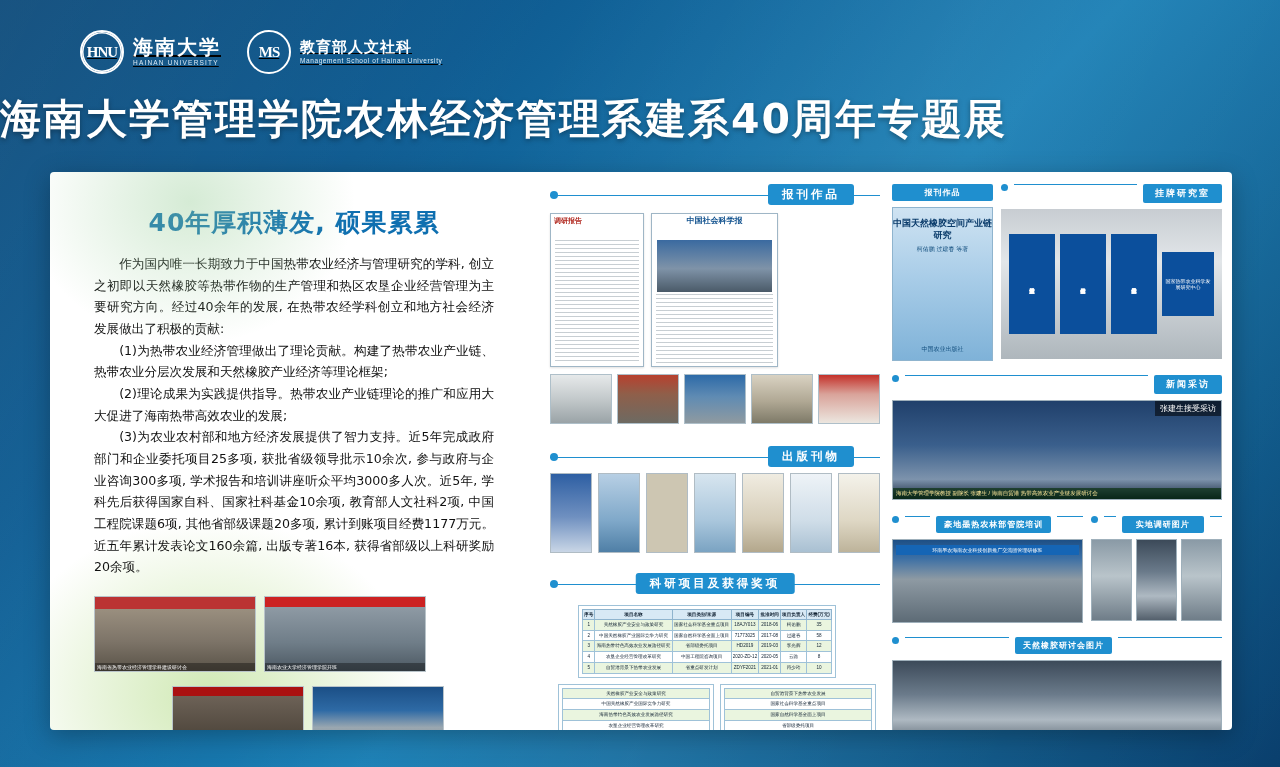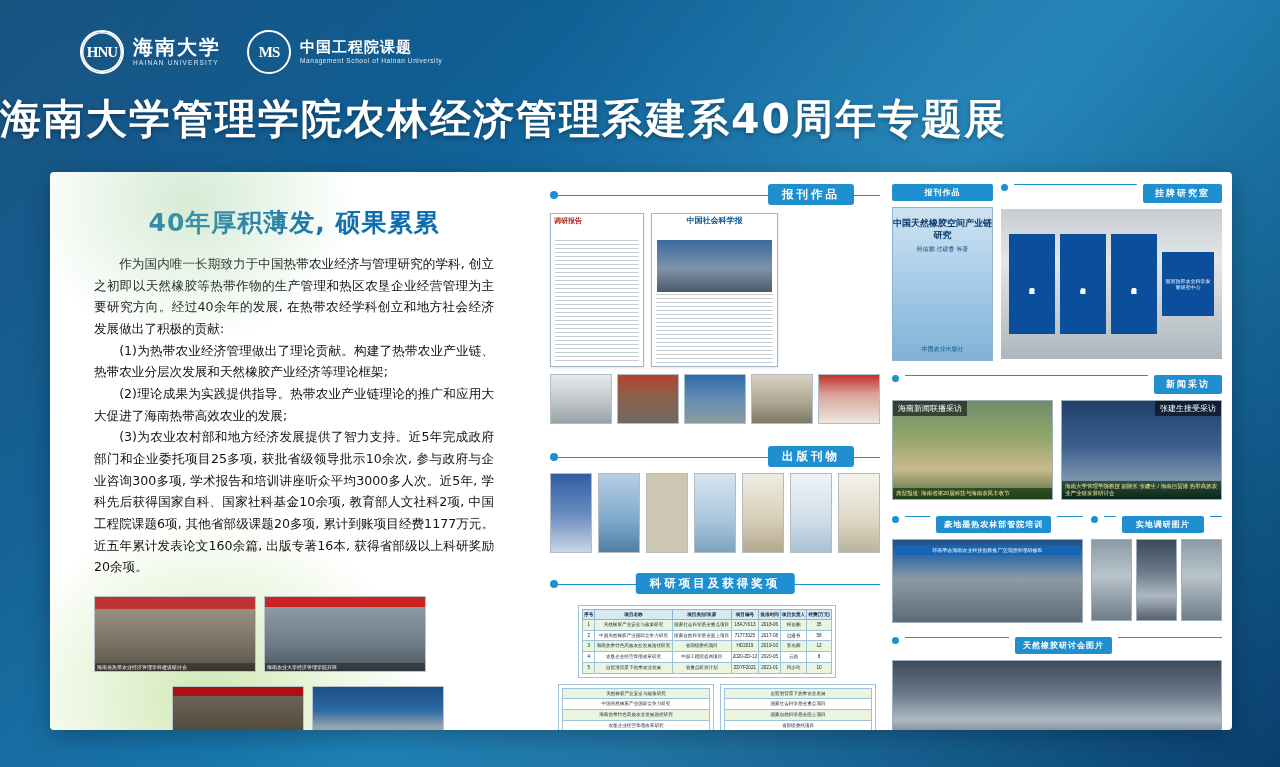--- a/index.html
+++ b/index.html
@@ -10,21 +10,21 @@
     position:relative;
   }
   
   body:before{
     content:"";position:absolute;inset:0;
     background:linear-gradient(115deg,rgba(255,255,255,0.05) 0%,rgba(255,255,255,0.0) 35%,rgba(255,255,255,0.06) 60%,rgba(255,255,255,0) 100%);
     pointer-events:none;
   }
 
   
-  .logos{position:absolute;left:80px;top:30px;display:flex;align-items:center;gap:26px;}
+  .logos{position:absolute;left:80px;top:30px;display:flex;align-items:center;gap:26px;text-decoration:underline;}
   .logo-unit{display:flex;align-items:center;gap:9px;}
   .seal{
     width:40px;height:40px;border-radius:50%;
     border:2.2px solid #ffffff;display:flex;align-items:center;justify-content:center;
     color:#fff;font-size:15px;font-weight:bold;font-family:"Liberation Serif",serif;
     letter-spacing:-1px;
   }
   .seal.inner{box-shadow:inset 0 0 0 1.5px #fff;}
   .logo-text{display:flex;flex-direction:column;justify-content:center;line-height:1;}
   .logo-cn{color:#ffffff;font-size:20px;font-weight:bold;letter-spacing:2px;font-family:"DejaVu Sans",sans-serif;}
@@ -188,21 +188,21 @@
   <div class="logo-unit">
     <div class="seal inner">HNU</div>
     <div class="logo-text">
       <span class="logo-cn">海南大学</span>
       <span class="logo-en">HAINAN UNIVERSITY</span>
     </div>
   </div>
   <div class="logo-unit">
     <div class="seal">MS</div>
     <div class="logo-text">
-      <span class="logo-cn small">中国工程院课题</span>
+      <span class="logo-cn small">教育部人文社科</span>
       <span class="logo-en wide">Management School of Hainan University</span>
     </div>
   </div>
 </div>
 
 <div class="main-title">海南大学管理学院农林经济管理系建系40周年专题展</div>
 
 <div class="board">
 
   <div class="left-col">
@@ -416,24 +416,20 @@
       </div>
     </div>
 
     <div class="head-line" style="margin-top:14px;">
       <span class="dot"></span>
       <span class="hl"></span>
       <span class="mini-head" style="padding:3px 12px;">新闻采访</span>
     </div>
 
     <div class="grid2">
-      <div class="media tv1" style="flex:1;height:98px;">
-        <div class="label">海南新闻联播采访</div>
-        <div class="sub">典型报道: 海南省第20届科技与海南农民丰收节</div>
-      </div>
       <div class="media tv3" style="flex:1;height:98px;">
         <div class="label" style="left:auto;right:0;">张建生接受采访</div>
         <div class="sub">海南大学管理学院教授 副院长 张建生 / 海南自贸港 热带高效农业产业链发展研讨会</div>
       </div>
     </div>
 
     <div class="grid2" style="margin-top:16px;">
       <div style="flex:1.45;">
         <div class="head-line">
           <span class="dot"></span>

